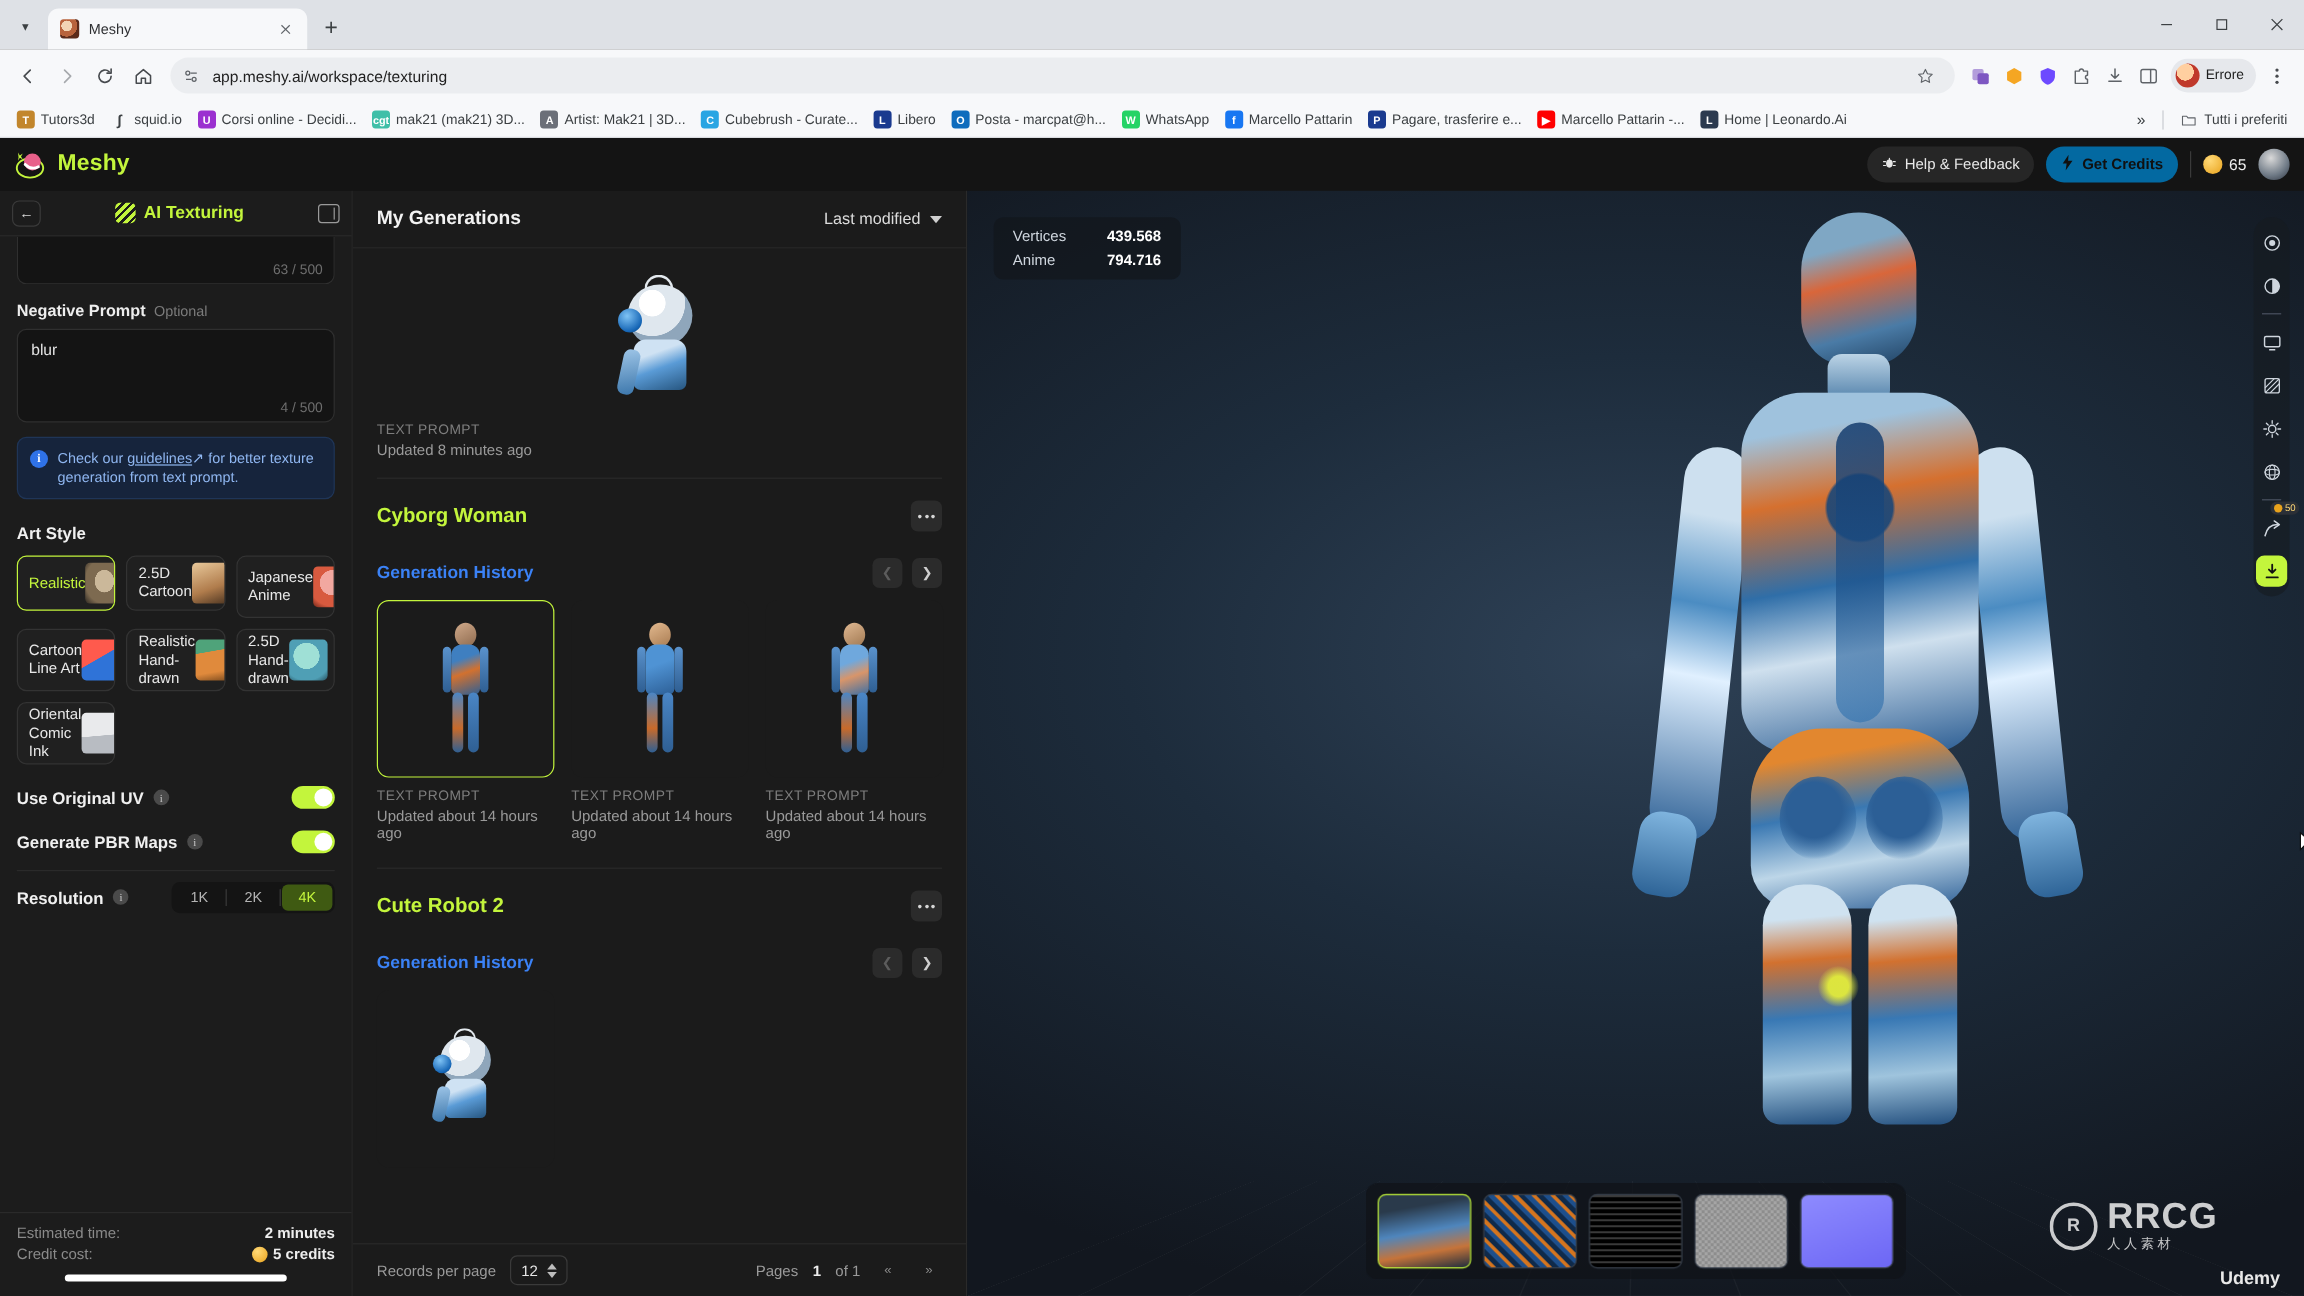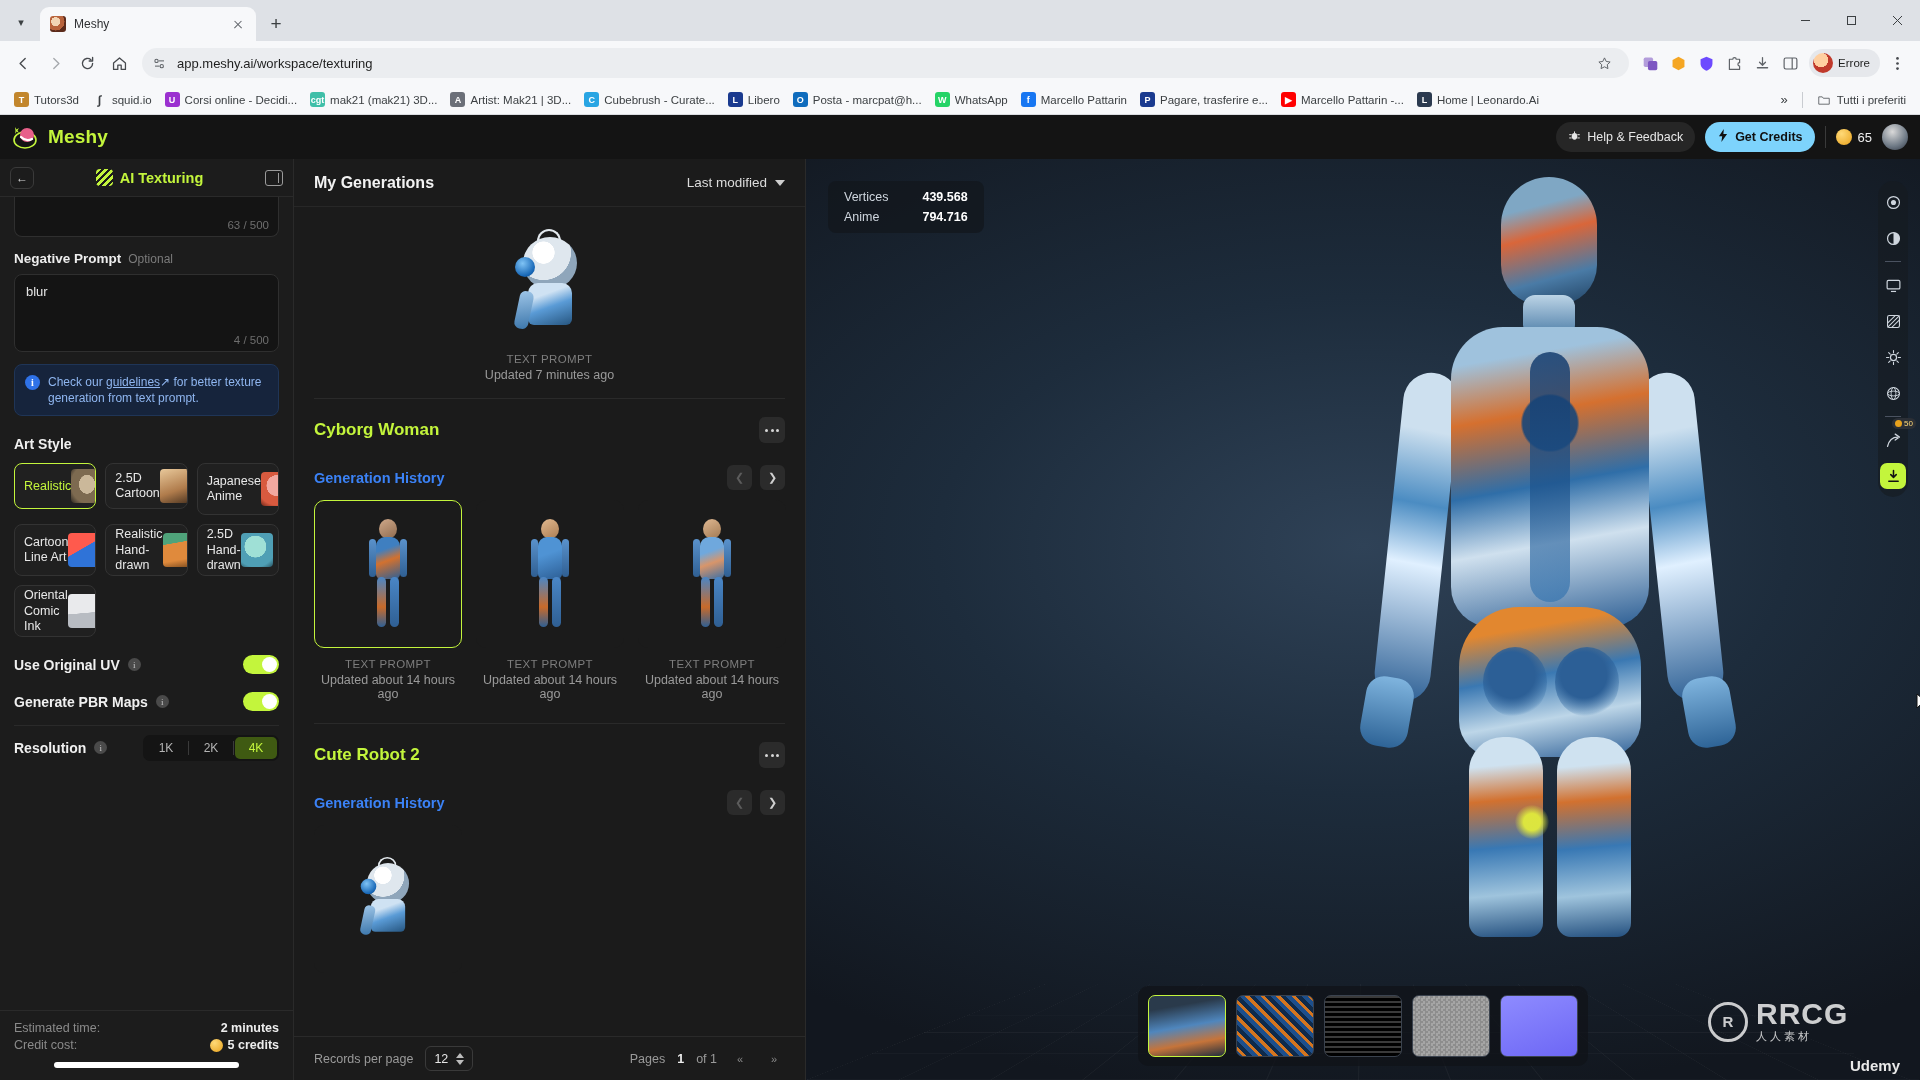--- a/index.html
+++ b/index.html
@@ -103,21 +103,21 @@
   .logo-wrap { display: flex; align-items: center; gap: 8px; }
   .logo-mark {
     width: 28px; height: 26px; position: relative;
   }
   .logo-text { font-size: 19px; font-weight: 700; color: #c3f53c; letter-spacing: .2px; }
   .hdr-right { margin-left: auto; display: flex; align-items: center; gap: 10px; }
   .hdr-btn {
     display: flex; align-items: center; gap: 6px; height: 30px; padding: 0 12px;
     border-radius: 15px; background: #262626; color: #e7e7e7; font-size: 12.5px;
   }
-  .hdr-btn.accent { background: #7dd3fc; color: #101010; font-weight: 600; }
+  .hdr-btn.accent { background: #0369a1; color: #101010; font-weight: 600; }
   .hdr-divider { width: 1px; height: 22px; background: #3a3a3a; }
   .credits { display: flex; align-items: center; gap: 6px; font-size: 13px; color: #efefef; }
   .coin { width: 16px; height: 16px; border-radius: 50%; background: radial-gradient(circle at 35% 30%, #ffd977, #e8a21c); }
   .avatar-sm { width: 26px; height: 26px; border-radius: 50%; background: radial-gradient(circle at 40% 30%, #d9d9d9, #6f7a86 60%, #2d3440); }
 
   .app-body { flex: 1; display: flex; min-height: 0; }
 
   
   .left {
     width: 294px; background: #1c1c1c; display: flex; flex-direction: column;
@@ -246,21 +246,21 @@
     border-right: 1px solid #2a2a2a; flex-shrink: 0; min-height: 0;
   }
   .mid-head {
     height: 48px; display: flex; align-items: center; padding: 0 20px;
     border-bottom: 1px solid #272727; flex-shrink: 0;
   }
   .mid-title { font-size: 16px; font-weight: 700; color: #f2f2f2; }
   .sort-sel { margin-left: auto; display: flex; align-items: center; gap: 8px; font-size: 13.5px; color: #dcdcdc; }
   .caret { width: 0; height: 0; border-left: 5px solid transparent; border-right: 5px solid transparent; border-top: 6px solid #cfcfcf; }
 
-  .mid-scroll { flex: 1; overflow: hidden; padding: 0 20px; min-height: 0; text-align: center; }
+  .mid-scroll { flex: 1; overflow: hidden; padding: 0 20px; min-height: 0; }
 
   .gen-item { padding-top: 16px; }
   .gen-thumb-lg {
     width: 150px; height: 120px; margin: 0 auto; display: flex; align-items: center; justify-content: center;
   }
   .robot {
     width: 78px; height: 104px; position: relative;
   }
   .robot-head {
     position: absolute; left: 12px; top: 6px; width: 54px; height: 52px; border-radius: 50%;
@@ -786,21 +786,21 @@
             <div class="gen-thumb-lg">
               <div class="robot">
                 <div class="robot-ant"></div>
                 <div class="robot-head"></div>
                 <div class="robot-eye"></div>
                 <div class="robot-body"></div>
                 <div class="robot-arm"></div>
               </div>
             </div>
             <div class="meta-kind">TEXT PROMPT</div>
-            <div class="meta-time">Updated 7 minutes ago</div>
+            <div class="meta-time">Updated 8 minutes ago</div>
           </div>
 
           <div class="divider-line"></div>
 
           <div class="project">
             <div class="project-head">
               <div class="project-name">Cyborg Woman</div>
               <div class="dots-btn">
                   <i></i>
                   <i></i>

